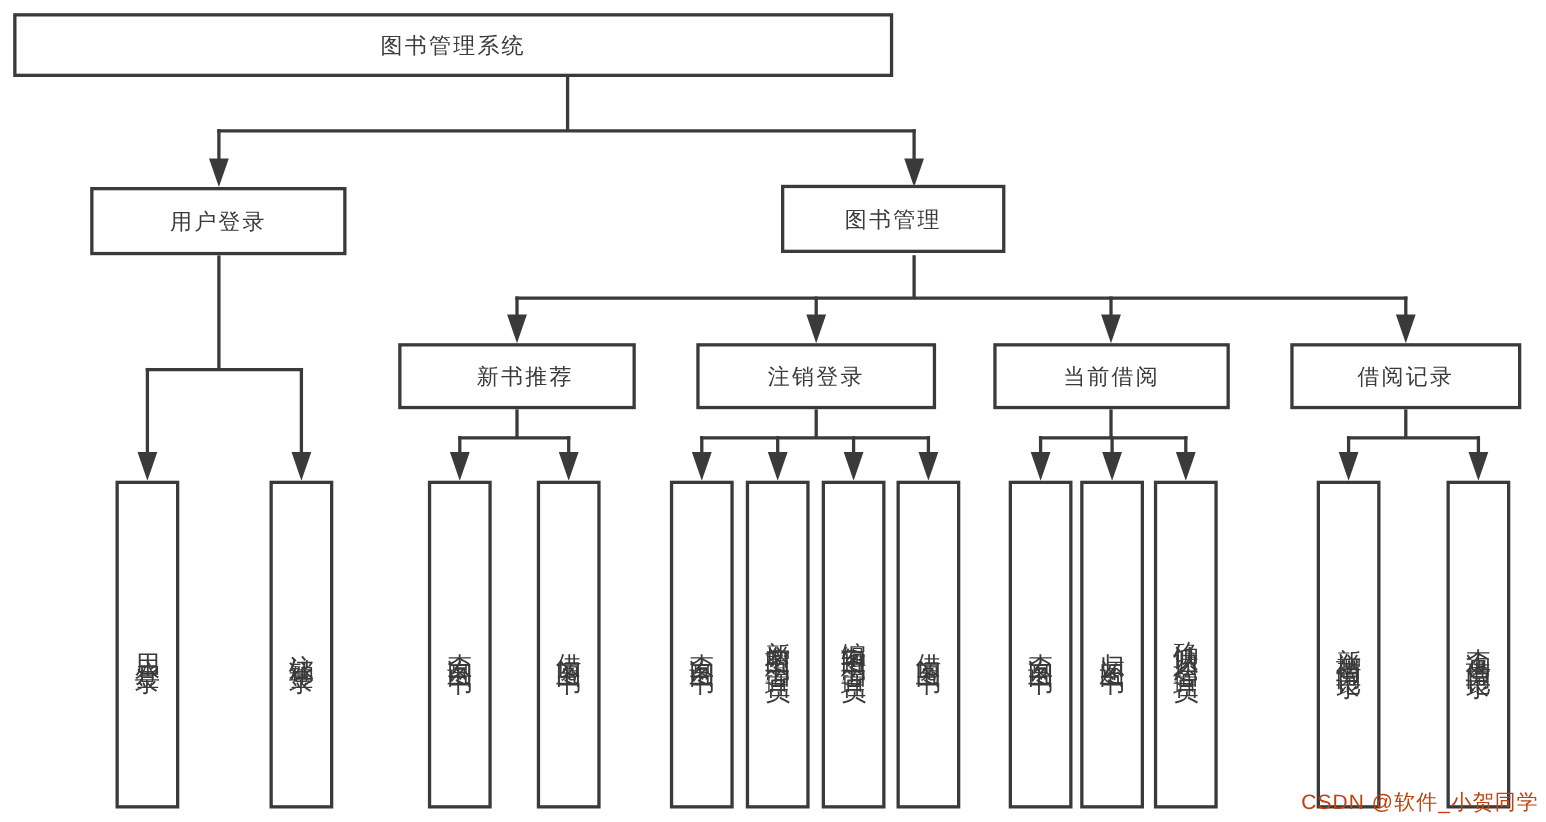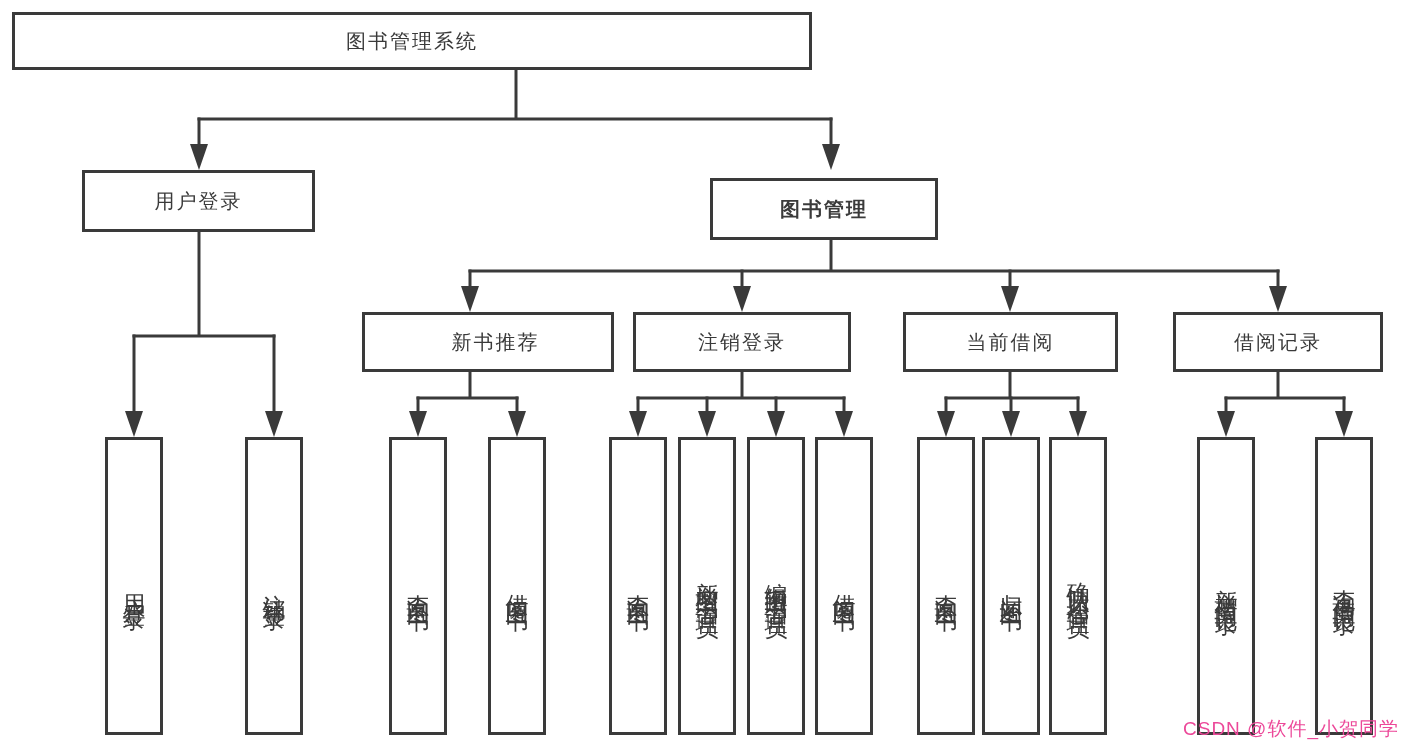--- a/index.html
+++ b/index.html
@@ -17,36 +17,36 @@
   .hlabel{font-size:20px;letter-spacing:2px;white-space:nowrap;}
   .leaf{top:437px;width:58px;height:298px;}
   .vlabel{
     writing-mode:vertical-rl;font-size:23px;letter-spacing:5px;line-height:1;
     white-space:nowrap;
   }
   
   .n-root{left:12px;top:12px;width:800px;height:58px;}
   
   .n-user{left:82px;top:170px;width:233px;height:62px;}
-  .n-mgmt{left:710px;top:178px;width:228px;height:62px;font-weight:bold;}
+  .n-mgmt{left:710px;top:168px;width:204px;height:62px;}
   
   .lvl3{top:312px;height:60px;}
-  .n-newbook{left:362px;width:252px;padding-left:15px;}
+  .n-newbook{left:362px;width:216px;padding-left:15px;}
   .n-borrow{left:633px;width:218px;}
   .n-current{left:903px;width:215px;}
   .n-records{left:1173px;width:210px;}
   
   .lf-1a{left:105px;} .lf-1b{left:245px;}
   .lf-2a{left:389px;} .lf-2b{left:488px;}
   .lf-3a{left:609px;} .lf-3b{left:678px;} .lf-3c{left:747px;} .lf-3d{left:815px;}
   .lf-4a{left:917px;} .lf-4b{left:982px;} .lf-4c{left:1049px;}
   .lf-5a{left:1197px;} .lf-5b{left:1315px;}
   .watermark{
     position:absolute;left:1183px;top:716px;z-index:3;
-    font-size:19px;color:#ec4899;letter-spacing:1px;white-space:nowrap;
+    font-size:19px;color:#c2410c;letter-spacing:1px;white-space:nowrap;
   }
 </style>
 </head>
 <body>
 
 <div id="canvas">
 
   <svg id="wires" viewBox="0 0 1405 747" xmlns="http://www.w3.org/2000/svg">
 
     <line x1="516" y1="70" x2="516" y2="119"></line>

